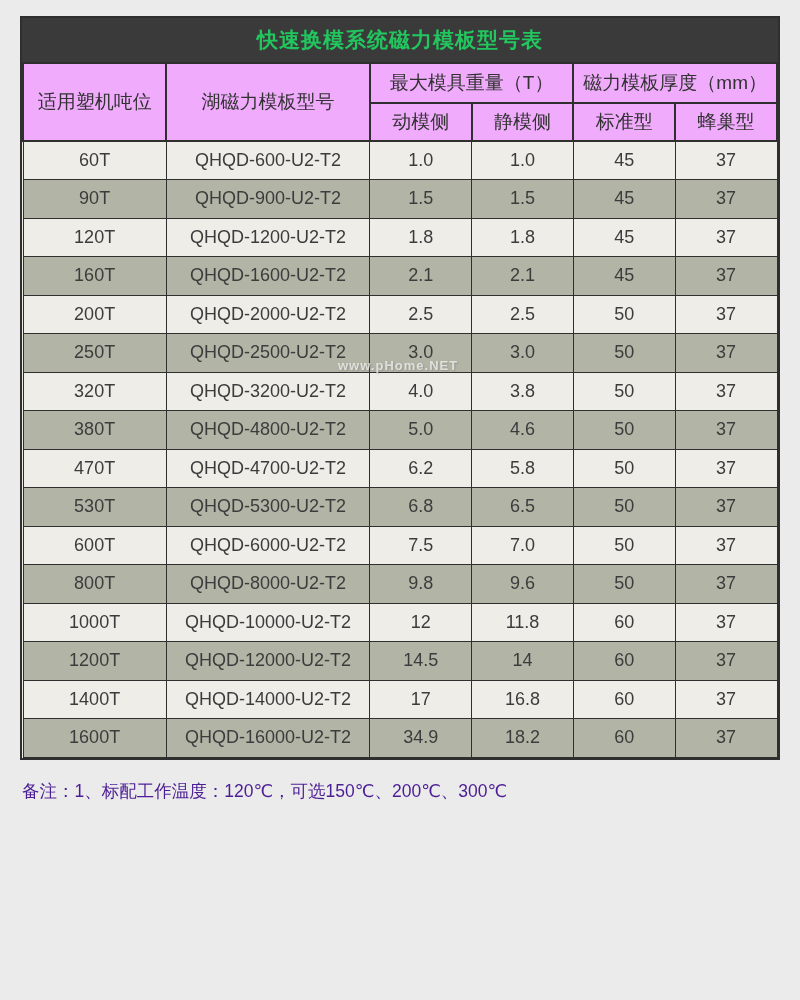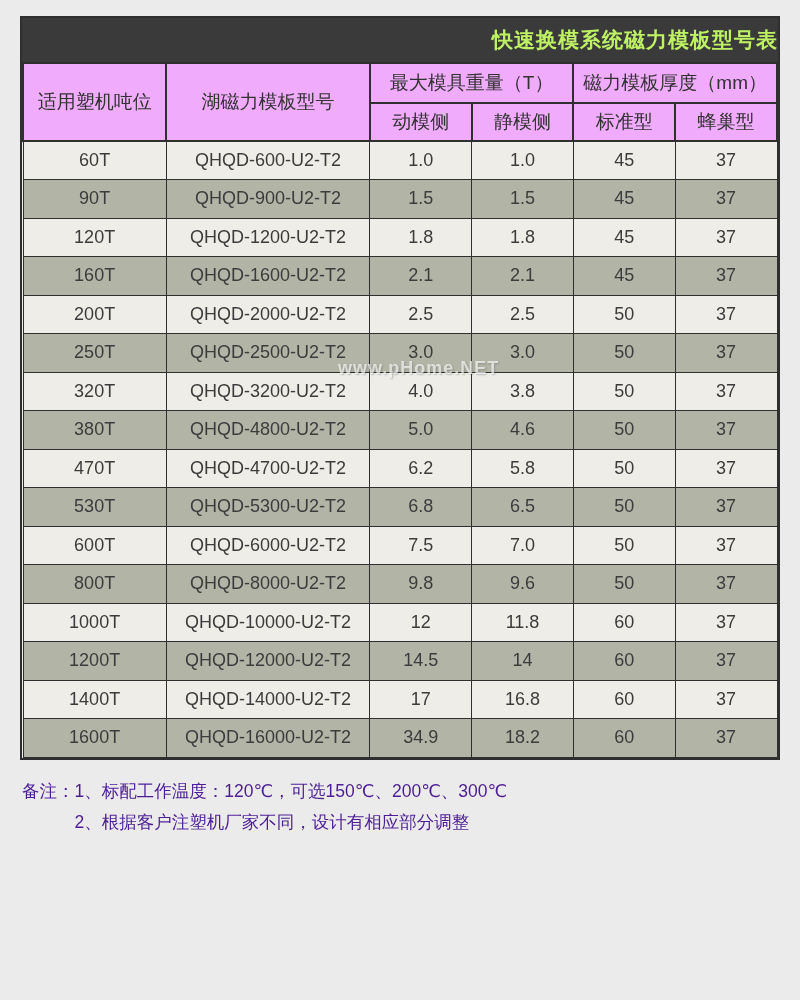--- a/index.html
+++ b/index.html
@@ -36,22 +36,22 @@
   .table-wrap {
     position: relative;
     margin: 16px 20px 0;
     border: 2px solid #2f2f2f;
     background: #edece5;
   }
   .table-title {
     height: 44px;
     line-height: 44px;
     background: #3a3a3a;
-    color: #bef264;
-    text-align: right;
+    color: #22c55e;
+    text-align: center;
     font-size: 21px;
     font-weight: bold;
     letter-spacing: 1px;
   }
   table {
     width: 100%;
     border-collapse: collapse;
     table-layout: fixed;
   }
   col.c-tonnage   { width: 19%; }
@@ -77,21 +77,21 @@
     color: #3c3c3c;
     padding: 0;
   }
   tbody tr:nth-child(odd)  td { background: #eeede8; }
   tbody tr:nth-child(even) td { background: #b2b4a6; }
 
   .watermark {
     position: absolute;
     left: 316px;
     top: 340px;
-    font-size: 18px;
+    font-size: 13px;
     font-weight: bold;
     letter-spacing: 1px;
     color: rgba(255, 255, 255, 0.65);
     text-shadow: 1px 1px 2px rgba(90, 90, 90, 0.35);
     pointer-events: none;
   }
 
   .notes {
     display: flex;
     margin: 16px 0 0 22px;
@@ -265,17 +265,16 @@
         </tbody>
     </table>
 
     <div class="watermark">www.pHome.NET</div>
   </div>
 
   <div class="notes">
     <span class="notes-label">备注：</span>
     <div class="notes-items">
       <div>1、标配工作温度：120℃，可选150℃、200℃、300℃</div>
-      <div>2、根据客户注塑机厂家不同，设计有相应部分调整</div>
     </div>
   </div>
 
 </div>
 
 </body></html>

